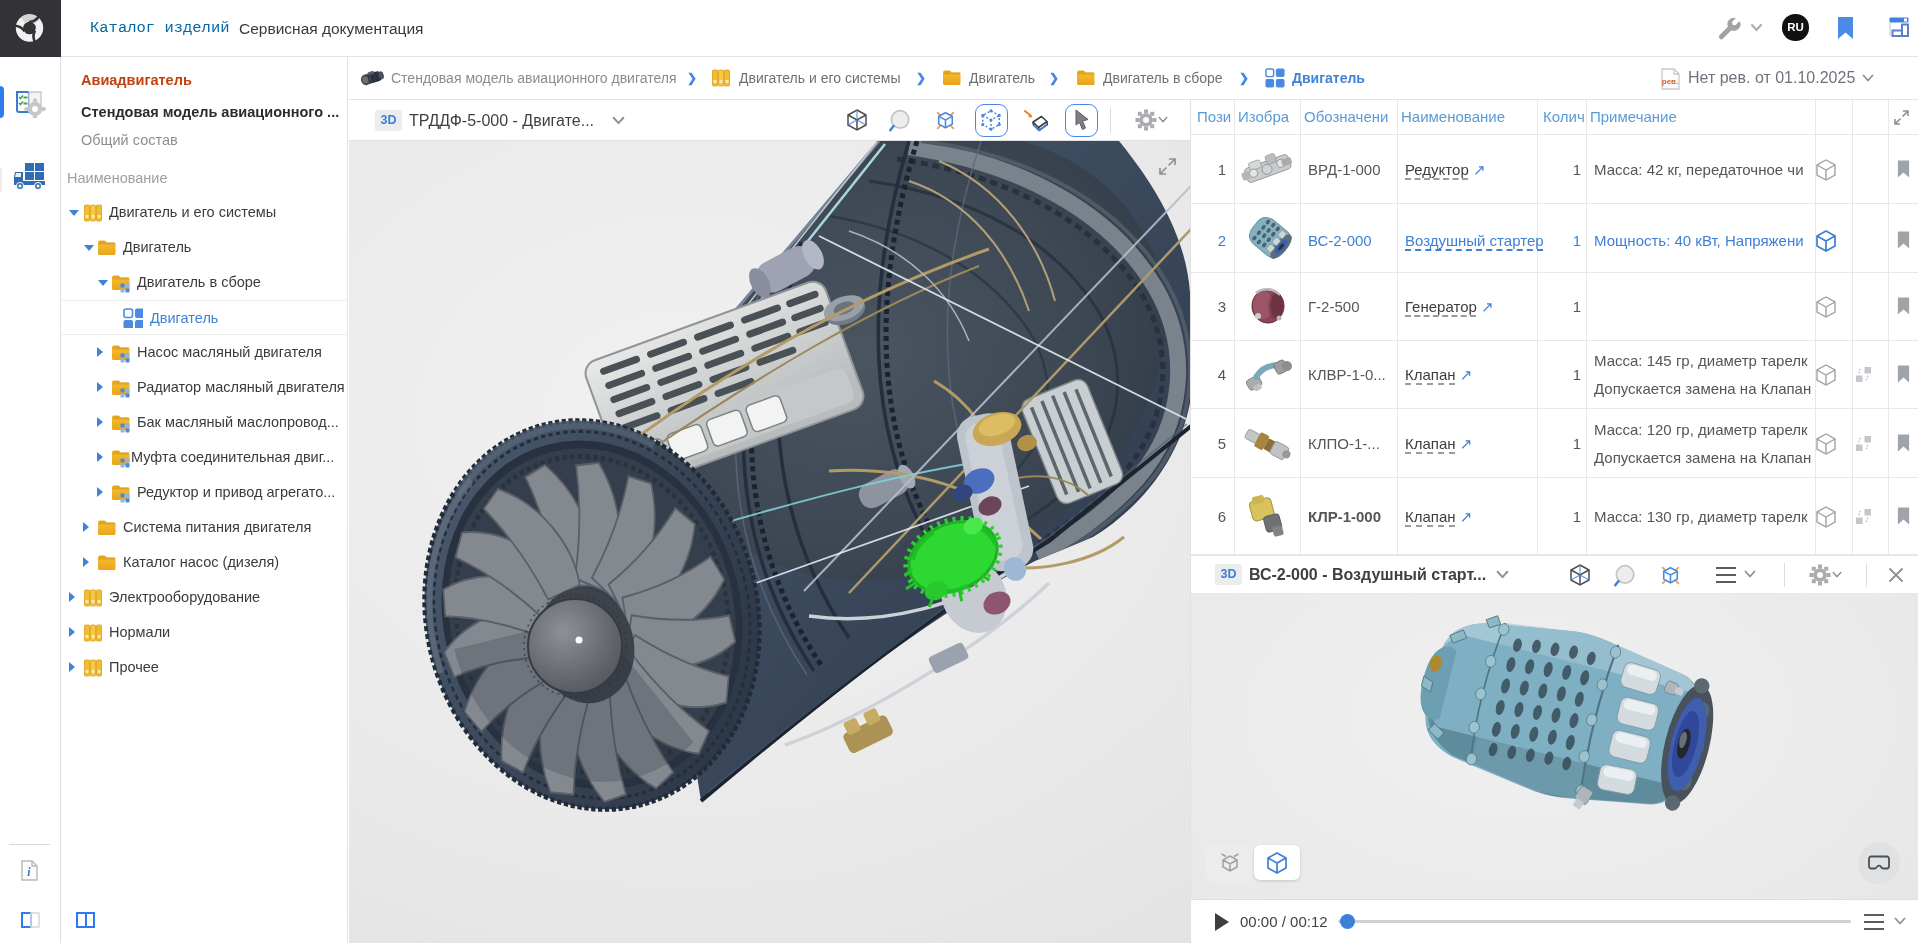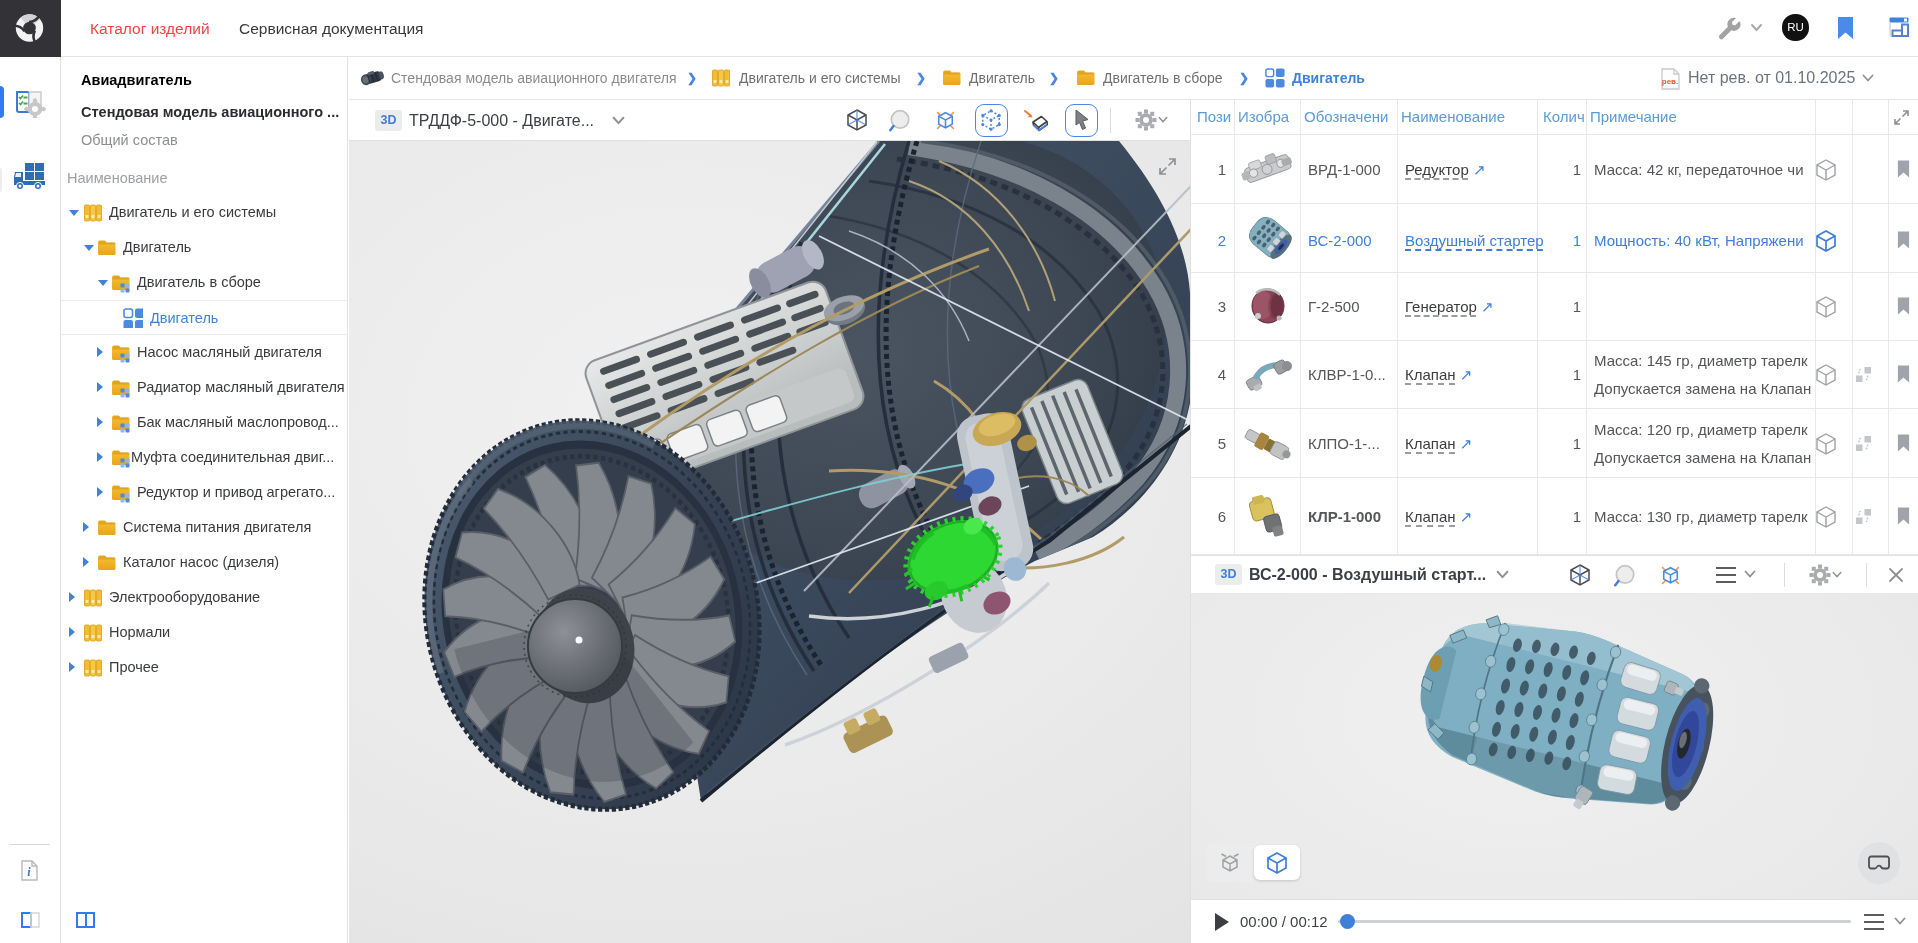--- a/index.html
+++ b/index.html
@@ -310,31 +310,31 @@
           <circle r="10" fill="none" stroke="#f2f2f2" stroke-width="7.4"></circle>
           <path d="M 0 0 a 10 10 0 0 1 10 10" fill="none" stroke="#d2d2d2" stroke-width="7.4" transform="rotate(-40) translate(0,-10)"></path>
           <g stroke="#333236" stroke-width="2.6" fill="none">
             <path d="M -1.5 -5.8 Q 5.5 -7.5 7.5 -14.2" transform="rotate(10)"></path>
             <path d="M -1.5 -5.8 Q 5.5 -7.5 7.5 -14.2" transform="rotate(130)"></path>
             <path d="M -1.5 -5.8 Q 5.5 -7.5 7.5 -14.2" transform="rotate(250)"></path>
           </g>
         </g>
       </svg>
     </div>
-    <div class="navlink" style="left:90px; color:#ef4444;">Каталог изделий</div>
+    <div class="navlink" style="left:90px; color:#0369a1;font-family:Liberation Mono, monospace;">Каталог изделий</div>
     <div class="navlink" style="left:239px; color:#38393d;">Сервисная документация</div>
 
     <svg class="abs" style="left:1715px; top:15px;" width="28" height="28" viewBox="0 0 24 24">
       <path fill="#a2a2a2" d="M21.6 6.2a5.6 5.6 0 0 1-7.5 6.9L7 20.2a2.1 2.1 0 0 1-3-3l7.1-7.1a5.6 5.6 0 0 1 6.9-7.5L14.6 6l.4 2.4 2.4.4 3.4-3.4z"></path>
     </svg>
     <svg class="abs" style="left:1750px; top:23px;" width="13" height="10" viewBox="0 0 13 10">
       <path d="M2 2 L6.5 7 L11 2" stroke="#a9a9a9" stroke-width="2" fill="none" stroke-linecap="round"></path>
     </svg>
     <div class="abs" style="left:1782px; top:14px; width:27px; height:27px; border-radius:13px; background:#111;
-      color:#fff; font-weight:normal; font-size:11.5px; text-align:center; line-height:27px;">RU</div>
+      color:#fff; font-weight:bold; font-size:11.5px; text-align:center; line-height:27px;">RU</div>
     <svg class="abs" style="left:1837px; top:16px;" width="17" height="24" viewBox="0 0 17 24">
       <path fill="#4b8ae6" d="M1 1 h15 v22 l-7.5-6.5 L1 23 Z"></path>
     </svg>
     <svg class="abs" style="left:1889px; top:17px;" width="20" height="20" viewBox="0 0 20 20">
       <rect x="0.5" y="0.5" width="19" height="5" rx="1" fill="#3e82e0"></rect>
       <rect x="15" y="1.5" width="3" height="3" fill="#fff"></rect>
       <rect x="13" y="7.5" width="6" height="11.5" fill="none" stroke="#5b7fca" stroke-width="2"></rect>
       <rect x="3.5" y="13.5" width="9.5" height="5.5" fill="none" stroke="#5b7fca" stroke-width="2"></rect>
       <rect x="0.5" y="6" width="1.2" height="13" fill="#c8cdd4"></rect>
     </svg>
@@ -384,21 +384,21 @@
       <path d="M1 1 h10 l5 5 v14 H1 Z" fill="#fcfcfc" stroke="#b9b9b9" stroke-width="1.4"></path>
       <path d="M11 1 v5 h5" fill="none" stroke="#b9b9b9" stroke-width="1.4"></path>
       <text x="8" y="16" font-size="12" font-style="italic" font-weight="bold" fill="#3b79d2" text-anchor="middle" font-family="Liberation Serif">i</text>
     </svg>
     <svg class="abs" style="left:21px; top:855px;" width="19" height="16" viewBox="0 0 19 16">
       <rect x="1" y="1" width="9" height="14" fill="none" stroke="#2f7cf0" stroke-width="2"></rect>
       <rect x="10" y="1" width="8" height="14" fill="none" stroke="#dadada" stroke-width="1.6"></rect>
     </svg>
   </div>
   <div id="tree">
-    <div class="trow" style="top:6px; font-weight:bold; color:#000000;">
+    <div class="trow" style="top:6px; font-weight:bold; color:#c2410c;">
         <span class="tlabel" style="left:20px;">Авиадвигатель</span>
       </div>
     <div class="trow" style="top:38px; font-weight:bold; color:#2b2c30;">
         <span class="tlabel" style="left:20px;">Стендовая модель авиационного ...</span>
       </div>
     <div class="trow" style="top:66px; color:#8d8e92;">
         <span class="tlabel" style="left:20px;">Общий состав</span>
       </div>
     <div class="trow" style="top:104px; color:#9fa0a4;">
         <span class="tlabel" style="left:6px;">Наименование</span>

